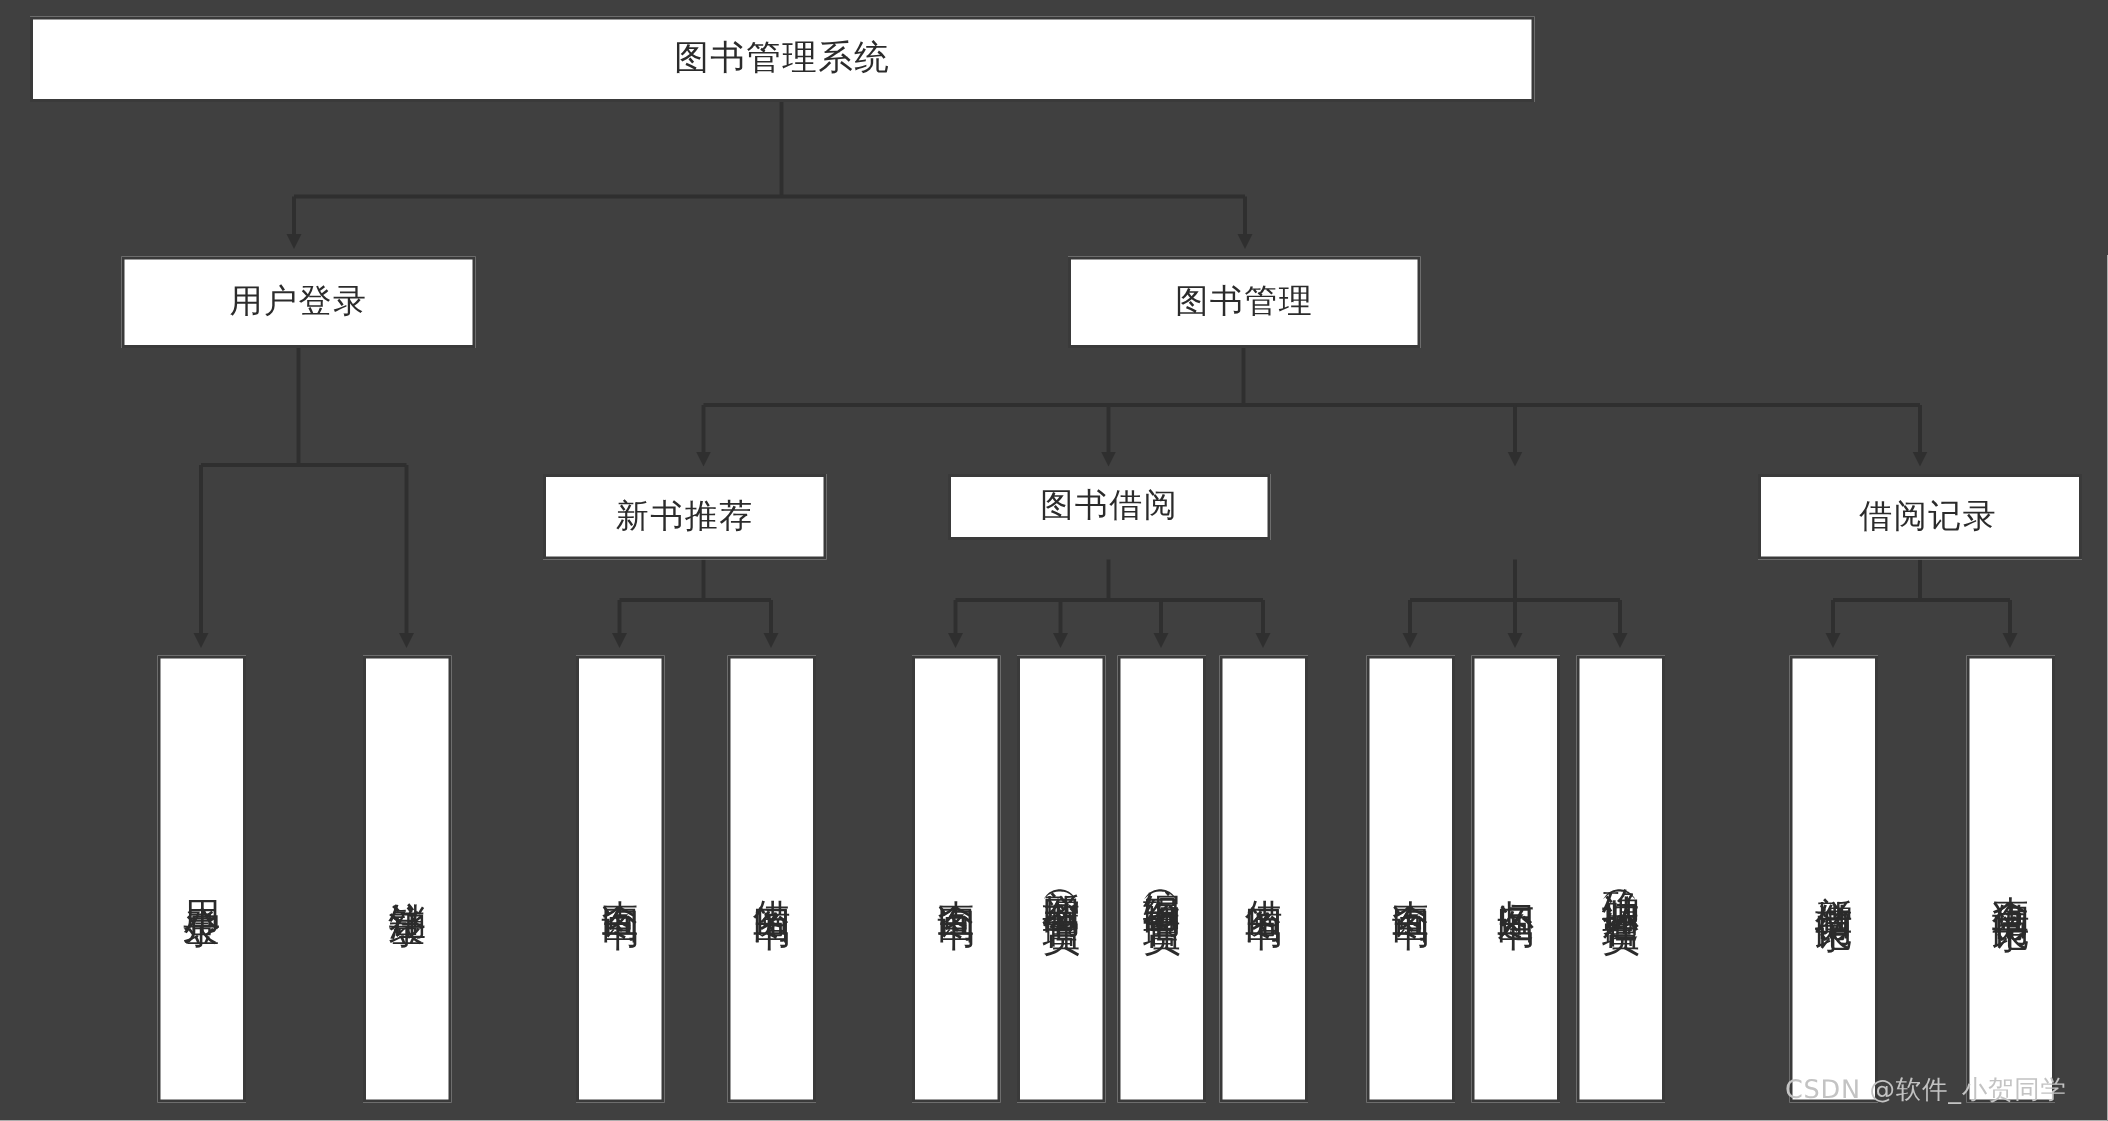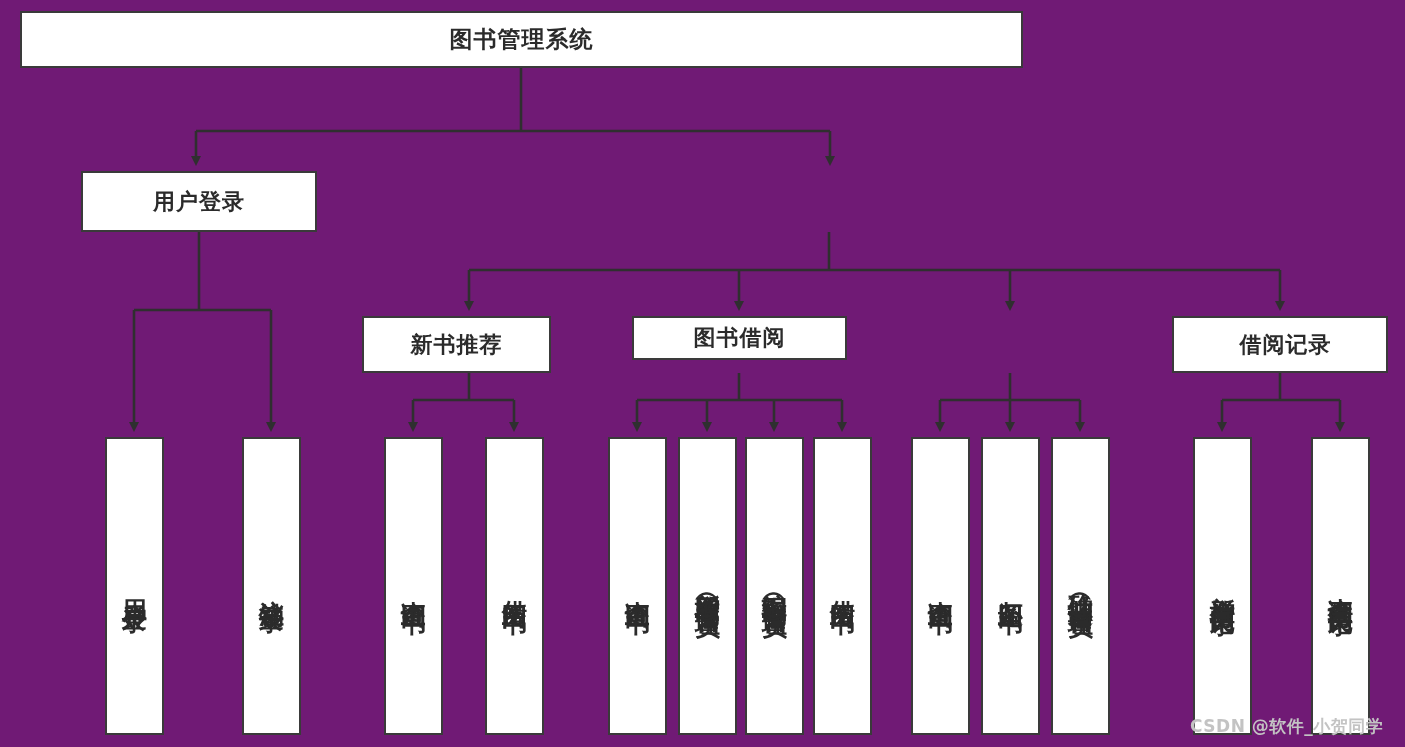--- a/index.html
+++ b/index.html
@@ -7,23 +7,22 @@
     padding: 0;
     background: #ffffff;
   }
   body {
     font-family: "DejaVu Sans", "Liberation Sans", sans-serif;
   }
   #canvas {
     position: relative;
     width: 1405px;
     height: 747px;
-    background: #701a75;
+    background: #404040;
     overflow: hidden;
-    font-weight: bold;
   }
   svg#wires {
     position: absolute;
     left: 0;
     top: 0;
     width: 1405px;
     height: 747px;
   }
   .node {
     position: absolute;
@@ -125,20 +124,23 @@
     </g>
   </svg>
 
   <div class="node root horiz" style="left:20px; top:11px; width:1003px; height:57px;">
     <span class="label">图书管理系统</span>
   </div>
 
   <div class="node horiz" style="left:81px; top:171px; width:236px; height:61px;">
     <span class="label">用户登录</span>
   </div>
+  <div class="node horiz" style="left:712px; top:171px; width:235px; height:61px;">
+    <span class="label">图书管理</span>
+  </div>
 
   <div class="node horiz" style="left:362px; top:316px; width:189px; height:57px;">
     <span class="label">新书推荐</span>
   </div>
   <div class="node horiz" style="left:632px; top:316px; width:215px; height:44px;">
     <span class="label">图书借阅</span>
   </div>
   <div class="node horiz" style="left:1172px; top:316px; width:216px; height:57px;padding-left:11px;">
     <span class="label">借阅记录</span>
   </div>

